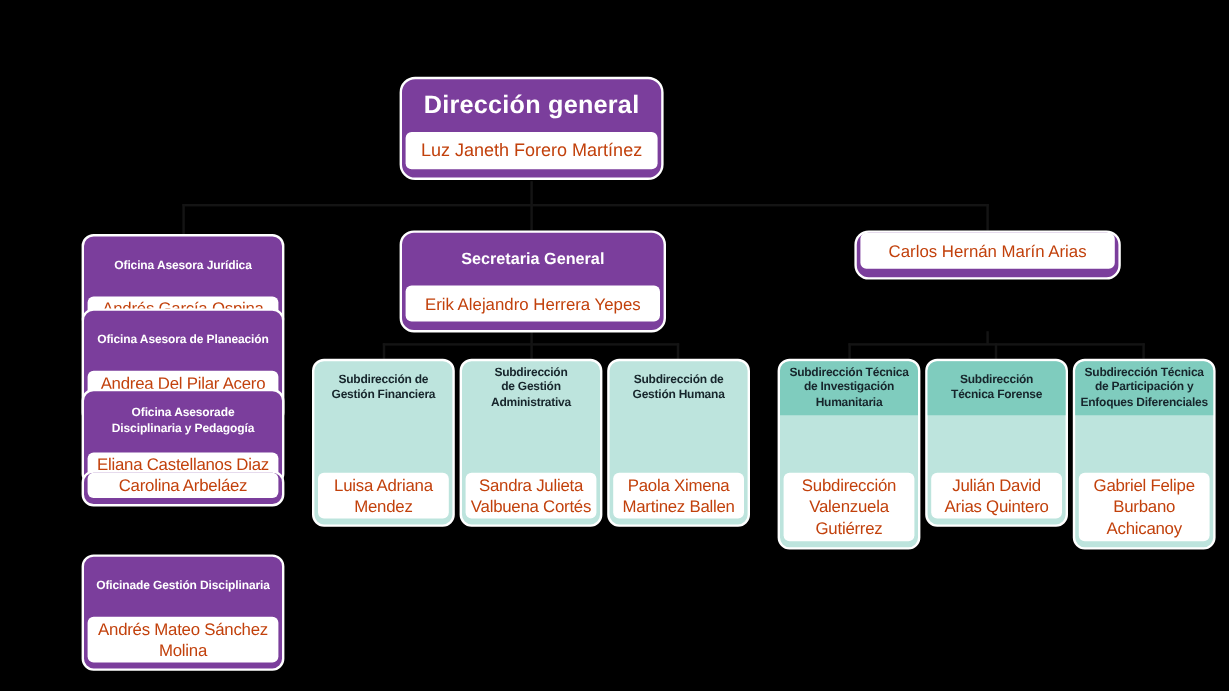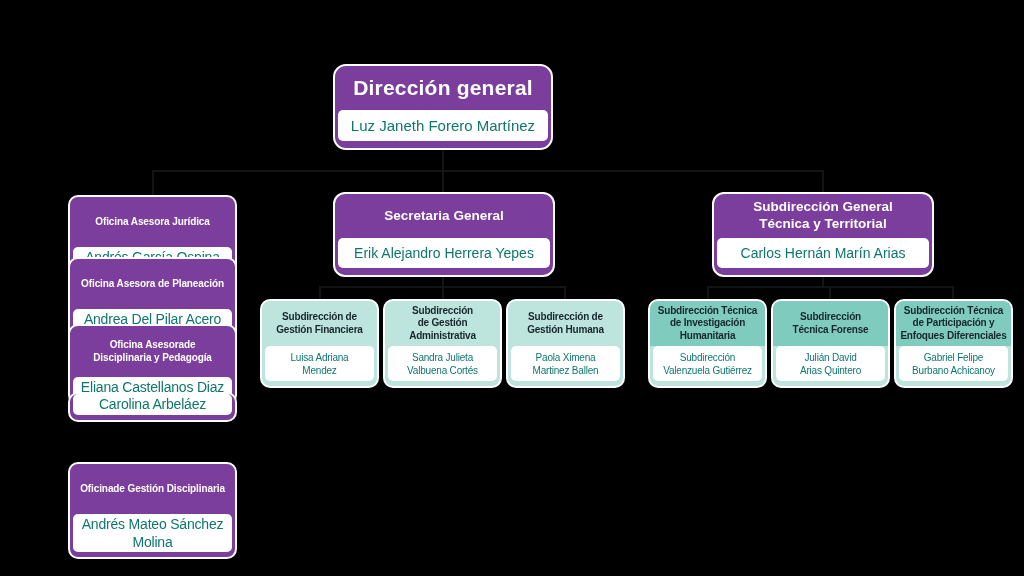--- a/index.html
+++ b/index.html
@@ -14,38 +14,38 @@
   .pbox{background:#7B3E9C;border-radius:11px;padding:0 3px 5px 3px;}
   .tbox{background:#BDE4DD;border-radius:10px;padding:0 3px 5px 3px;}
   .hdr{
     display:flex;align-items:center;justify-content:center;text-align:center;
     white-space:pre-line;font-weight:bold;line-height:1.25;
   }
   .pbox .hdr{color:#ffffff;}
   .tbox .hdr{color:#17262C;}
   .nm{
     background:#ffffff;border-radius:5px;display:flex;align-items:center;justify-content:center;
-    text-align:center;white-space:pre-line;color:#0f766e;line-height:1.3;
+    text-align:center;white-space:pre-line;color:#c2410c;line-height:1.3;
   }
   
   .root-box{left:333px;top:64px;width:220px;border-radius:13px;padding:0 3px 7px 3px;}
   .root-box .hdr{min-height:44px;font-size:21px;letter-spacing:.2px;}
   .root-box .nm{min-height:31px;font-size:15px;}
   
   .big{width:222px;top:192px;padding:0 3px 7px 3px;border-radius:12px;}
   .big .hdr{min-height:44px;font-size:13.5px;}
   .big .nm{min-height:30px;font-size:14px;}
   
   .office{left:68px;width:169px;border-radius:10px;}
   .office .hdr{min-height:24px;font-size:10px;padding:13px 3px;letter-spacing:-.1px;}
   .office .nm{min-height:19px;font-size:14px;padding:1px;letter-spacing:-.2px;}
   
   .unit{top:299px;width:119px;}
   .unit .hdr{min-height:43px;font-size:10px;padding:1px 2px;letter-spacing:-.2px;}
-  .unit .nm{min-height:33px;font-size:10px;padding:1px;letter-spacing:-.2px;}
+  .unit .nm{min-height:33px;font-size:14px;padding:1px;letter-spacing:-.2px;margin-top:48px;}
   .unit.dark .hdr{background:#7FCCBE;border-radius:8px 8px 0 0;margin:0 -3px;}
   
   .cline{position:absolute;background:#141414;}
 </style>
 </head>
 <body>
 
 <div id="stage">
 
   <div class="cline" style="left:442px;top:151px;width:2px;height:21px"></div>
@@ -109,22 +109,20 @@
 Valbuena Cortés</div>
   </div>
   <div class="box tbox unit" style="left:506px">
     <div class="hdr">Subdirección de
 Gestión Humana</div>
     <div class="nm">Paola Ximena
 Martinez Ballen</div>
   </div>
 
   <div class="box pbox big" style="left:712px">
-    <div class="hdr">Subdirección General
-Técnica y Territorial</div>
     <div class="nm">Carlos Hernán Marín Arias</div>
   </div>
 
   <div class="box tbox unit dark" style="left:648px">
     <div class="hdr">Subdirección Técnica
 de Investigación
 Humanitaria</div>
     <div class="nm">Subdirección
 Valenzuela Gutiérrez</div>
   </div>

